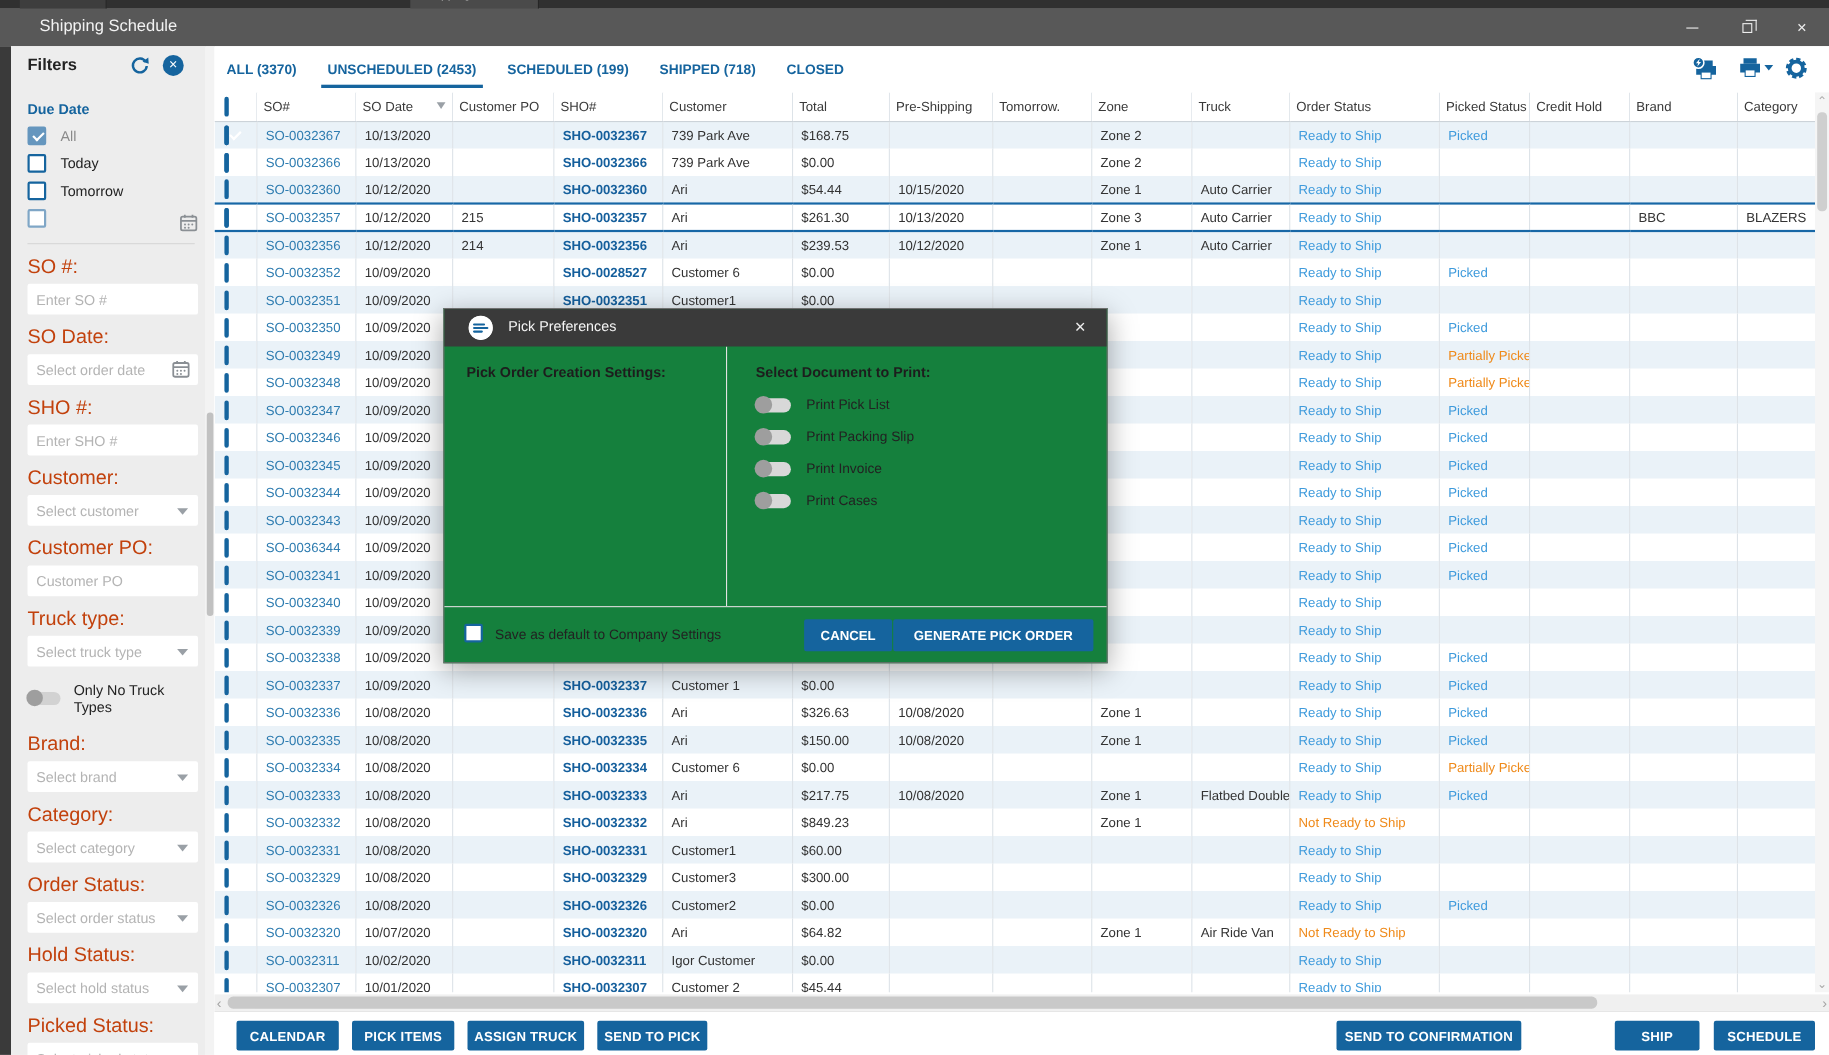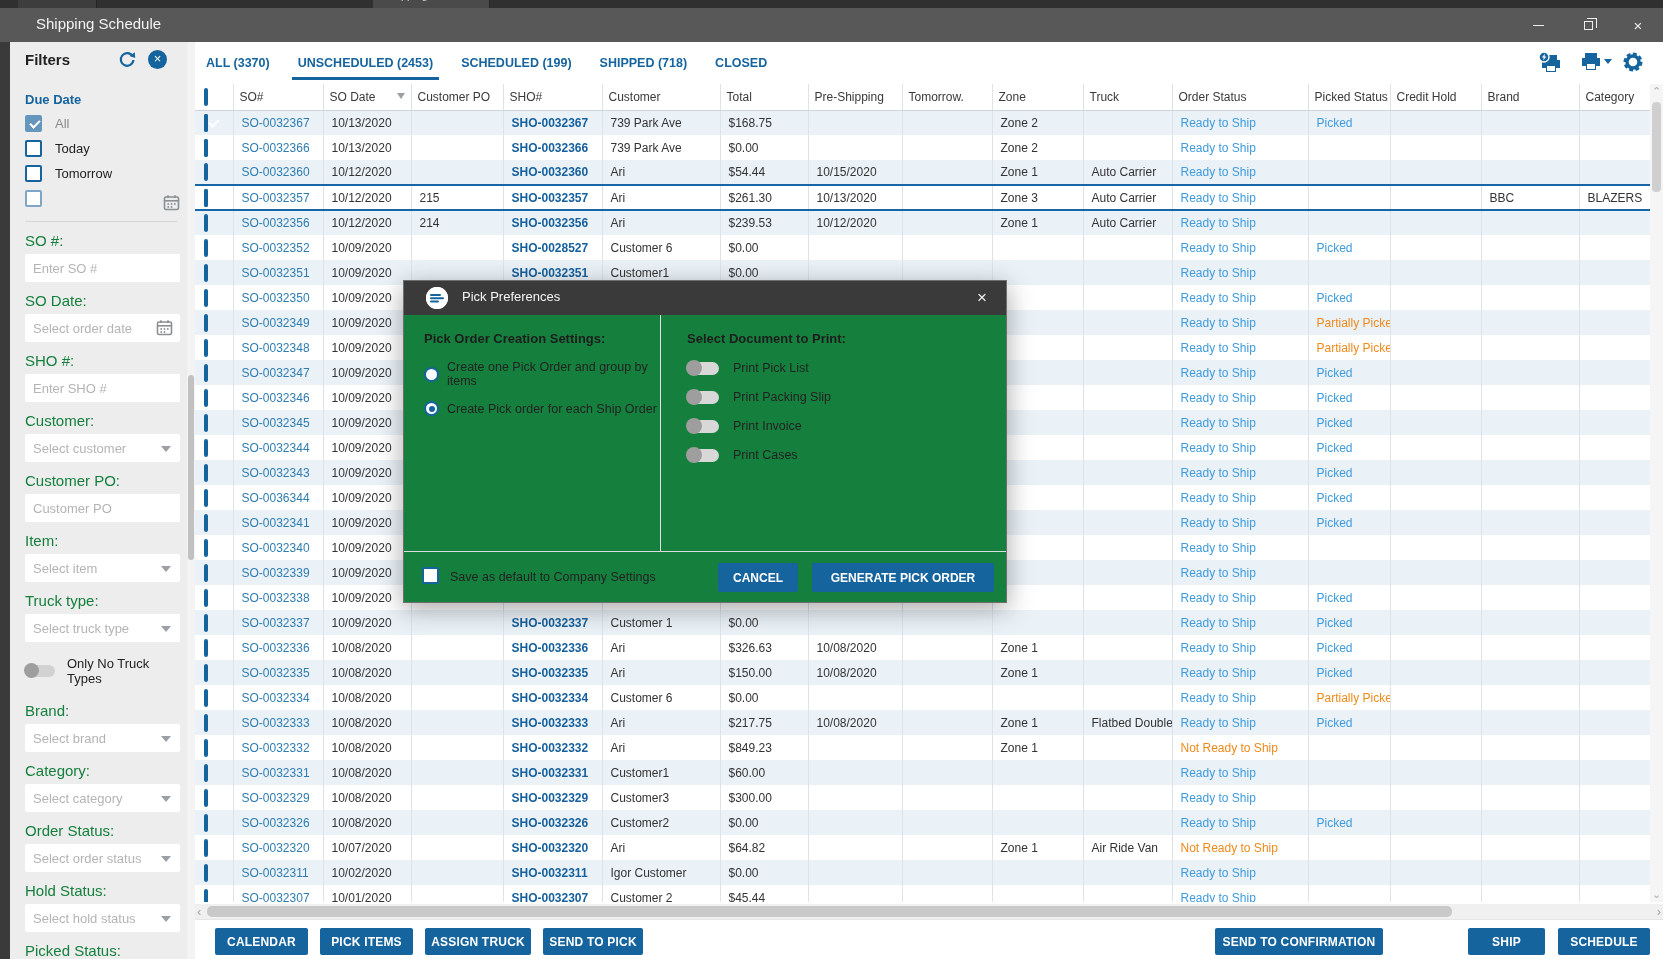--- a/index.html
+++ b/index.html
@@ -32,21 +32,21 @@
   .cb { position:relative; width:17px; height:17px; border:2px solid #15649e; border-radius:2px; background:#fff; flex:none; }
   .cb.checked { background:#15649e; border-color:#15649e; }
   .cb.checked.muted { background:#6596be; border-color:#6596be; }
   .cb.light { border-color:#7fa6c6; }
   .cb.checked::after { content:""; position:absolute; left:2.5px; top:3px; width:8px; height:4px;
     border-left:2px solid #fff; border-bottom:2px solid #fff; transform:rotate(-45deg); }
   .cb-label { margin-left:13px; font-size:13px; color:#222; }
   .cb-label.muted { color:#8a8a8a; }
   .sb-divider { margin:14px 10px 0 10px; border-top:1px solid #d6d6d6; }
   .sb-field { margin:10px 10px 0 10px; }
-  .sb-label { font-size:15px; color:#15803d; margin-bottom:5px; }
+  .sb-label { font-size:18px; color:#c2410c; margin-bottom:5px; }
   .sb-input { width:155px; height:28px; border:none; background:#fff; border-radius:2px; font-size:13px;
     padding:0 8px; color:#333; font-family:"Liberation Sans",sans-serif; }
   .sb-input::placeholder { color:#b4b4b4; }
   .sb-select { position:relative; width:155px; height:28px; background:#fff; border-radius:2px; }
   .sb-select .ph { position:absolute; left:8px; top:7px; font-size:13px; color:#b4b4b4; }
   .caret { position:absolute; right:9px; top:12px; width:0; height:0;
     border-left:5px solid transparent; border-right:5px solid transparent; border-top:6px solid #9aa0a6; }
   .cal-ic { position:absolute; right:7px; top:5px; }
   .toggle-row { display:flex; align-items:center; margin:14px 0 16px 10px; }
   .toggle { position:relative; width:30px; height:12px; border-radius:6px; background:#d2d2d2; flex:none; }
@@ -108,21 +108,21 @@
   .radio-label { margin-left:8px; font-size:12.5px; color:#222; }
   .dtoggle-row { display:flex; align-items:center; margin-top:15px; }
   .dtoggle { position:relative; width:32px; height:13px; border-radius:7px; background:#d8d8d8; flex:none; }
   .dtoggle .knob { position:absolute; left:-1px; top:-2px; width:16px; height:16px; border-radius:50%; background:#9e9e9e; }
   .dtoggle-label { margin-left:14px; font-size:12.5px; color:#222; }
   .dlg-footer { position:relative; height:51px; border-top:1px solid #ddd; }
   .dlg-footer .cb { position:absolute; left:18px; top:15px; }
   .dlg-footer .cb-label { position:absolute; left:46px; top:18px; margin:0; font-size:12.5px; }
   .dlg-btn { position:absolute; top:11px; height:29px; background:#15649e; color:#fff; border:none; border-radius:2px;
     font-size:12px; font-weight:bold; font-family:"Liberation Sans",sans-serif; }
-  .dlg-btn.cancel { right:208px; width:80px; }
+  .dlg-btn.cancel { right:195px; width:80px; }
   .dlg-btn.gen { right:12px; width:182px; }
 </style>
 </head>
 <body>
 
 <div class="top-strip" id="topStrip">
     <span class="top-tab" style="left: 18px;">Dashboard</span>
     <span class="top-tab t2" style="left: 373px;">Shipping Schedule</span>
   </div>
 
@@ -209,27 +209,20 @@
       <div class="sb-field">
         <div class="sb-label">Customer:</div>
         <div class="sb-select">
           <span class="ph">Select customer</span>
           <span class="caret"></span>
         </div>
       </div>
       <div class="sb-field">
         <div class="sb-label">Customer PO:</div>
         <div class="sb-select" style="background: transparent;"><input class="sb-input" placeholder="Customer PO" style=""></div>
-      </div>
-      <div class="sb-field">
-        <div class="sb-label">Item:</div>
-        <div class="sb-select">
-          <span class="ph">Select item</span>
-          <span class="caret"></span>
-        </div>
       </div>
       <div class="sb-field">
         <div class="sb-label">Truck type:</div>
         <div class="sb-select">
           <span class="ph">Select truck type</span>
           <span class="caret"></span>
         </div>
       </div>
       <div class="toggle-row">
         <span class="toggle">
@@ -963,30 +956,20 @@
           <circle cx="11" cy="11" r="11" fill="#fff"></circle>
           <path d="M5 8h9M5 11.2h12M5 14.4h7" stroke="#15649e" stroke-width="2" stroke-linecap="round" fill="none"></path>
         </svg>
     </span>
     <span class="txt">Pick Preferences</span>
     <span class="dlg-close">×</span>
   </div>
   <div class="dlg-body">
     <div class="dlg-left">
       <div class="dlg-h">Pick Order Creation Settings:</div>
-      <div id="dlgRadios">
-          <div class="radio-row">
-            <span class="radio"></span>
-            <span class="radio-label">Create one Pick Order and group by items</span>
-          </div>
-          <div class="radio-row">
-            <span class="radio sel"></span>
-            <span class="radio-label">Create Pick order for each Ship Order</span>
-          </div>
-        </div>
     </div>
     <div class="dlg-right">
       <div class="dlg-h">Select Document to Print:</div>
       <div id="dlgToggles">
           <div class="dtoggle-row">
             <span class="dtoggle">
               <span class="knob"></span>
             </span>
             <span class="dtoggle-label">Print Pick List</span>
           </div>

